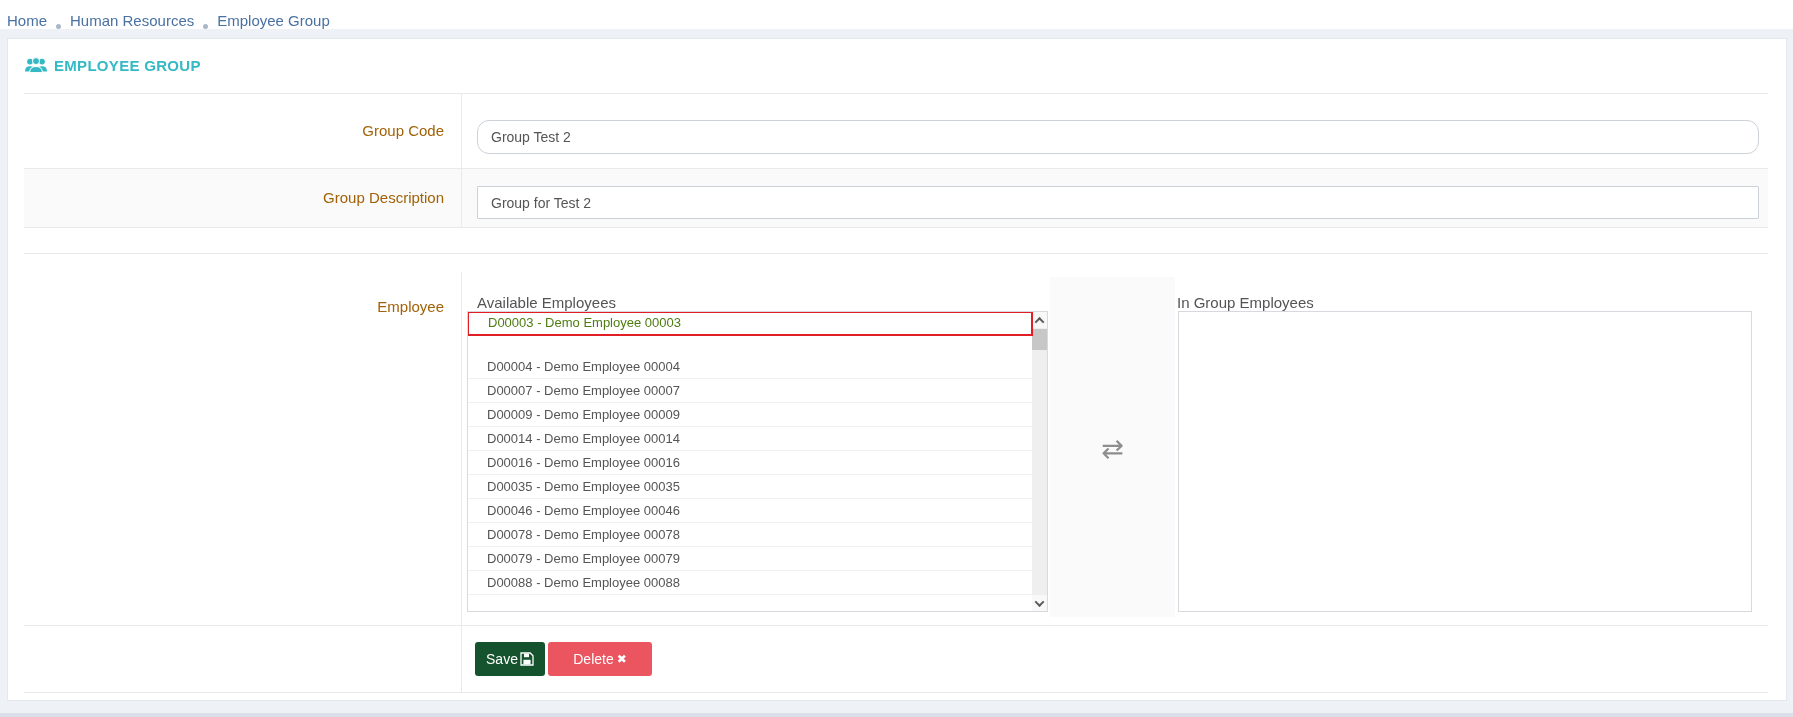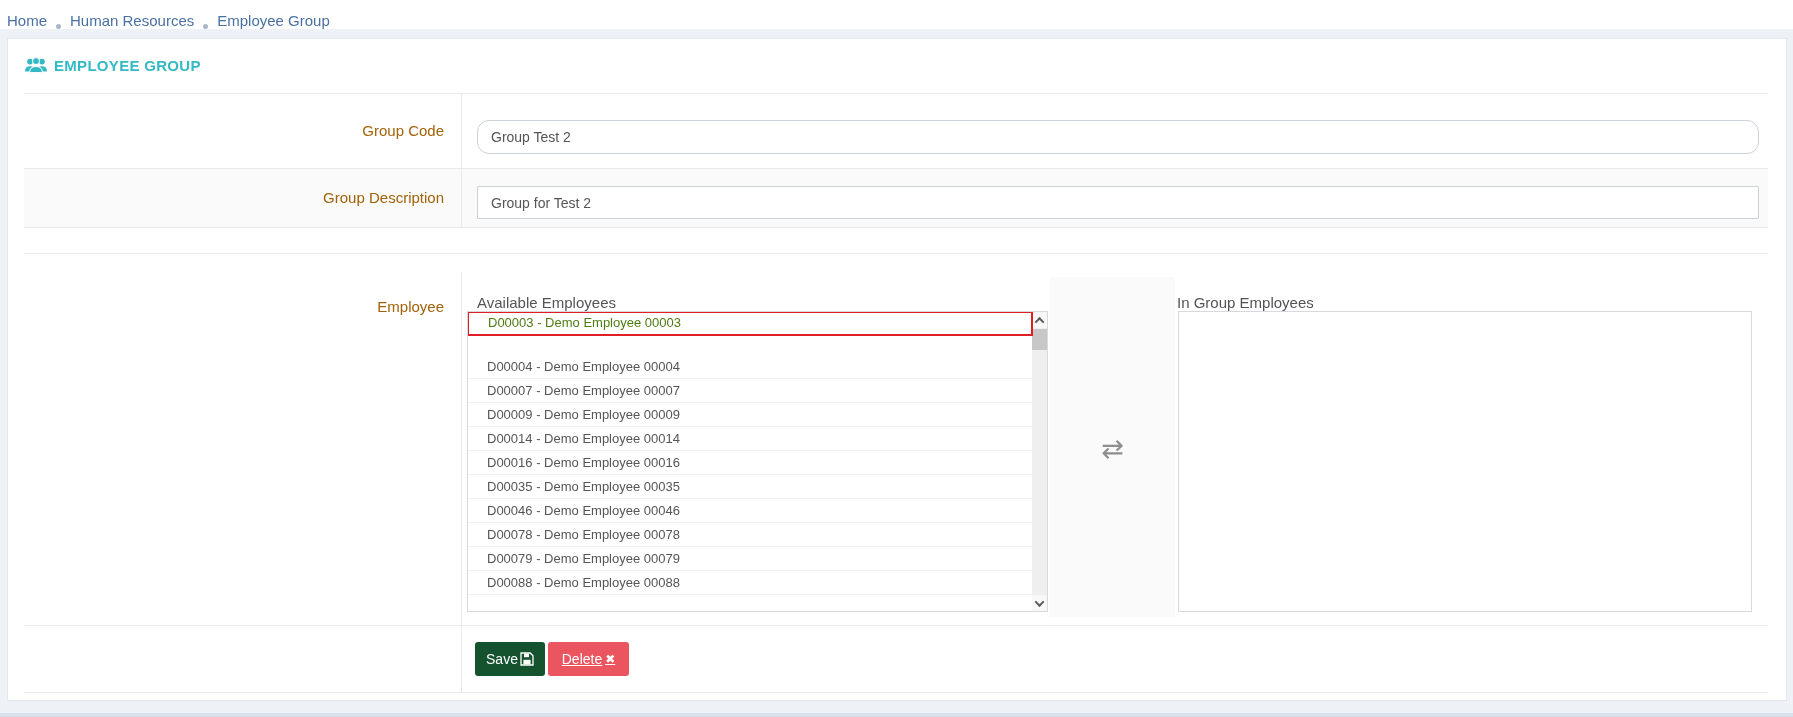--- a/index.html
+++ b/index.html
@@ -52,21 +52,21 @@
 
   #transfer-arrow { left:1050px; top:430px; width:125px; text-align:center; font-family:"DejaVu Sans",sans-serif;
                     font-size:27px; line-height:38px; color:#8e8e8e; }
 
   #ingroup-box { left:1178px; top:311px; width:574px; height:301px; background:#fff; border:1px solid #d6dade; }
 
   
   .btn { top:642px; height:34px; border:none; border-radius:3px; color:#fff; font-family:inherit; font-size:14px;
          display:flex; align-items:center; justify-content:center; cursor:pointer; }
   #save-btn { left:475px; width:70px; background:#14532d; }
-  #delete-btn { left:548px; width:81px; background:#eb5560;text-decoration:underline; }
+  #delete-btn { left:548px; width:104px; background:#eb5560; }
   .btn-x { font-size:12px; font-weight:bold; margin-left:3px; font-family:"DejaVu Sans",sans-serif; }
   .btn svg { margin-left:2px; }
 
   #bottom-strip { left:0; top:713px; width:1793px; height:4px; background:#d9e0e9; }
 </style>
 </head>
 <body>
 
 <div id="canvas">
 

